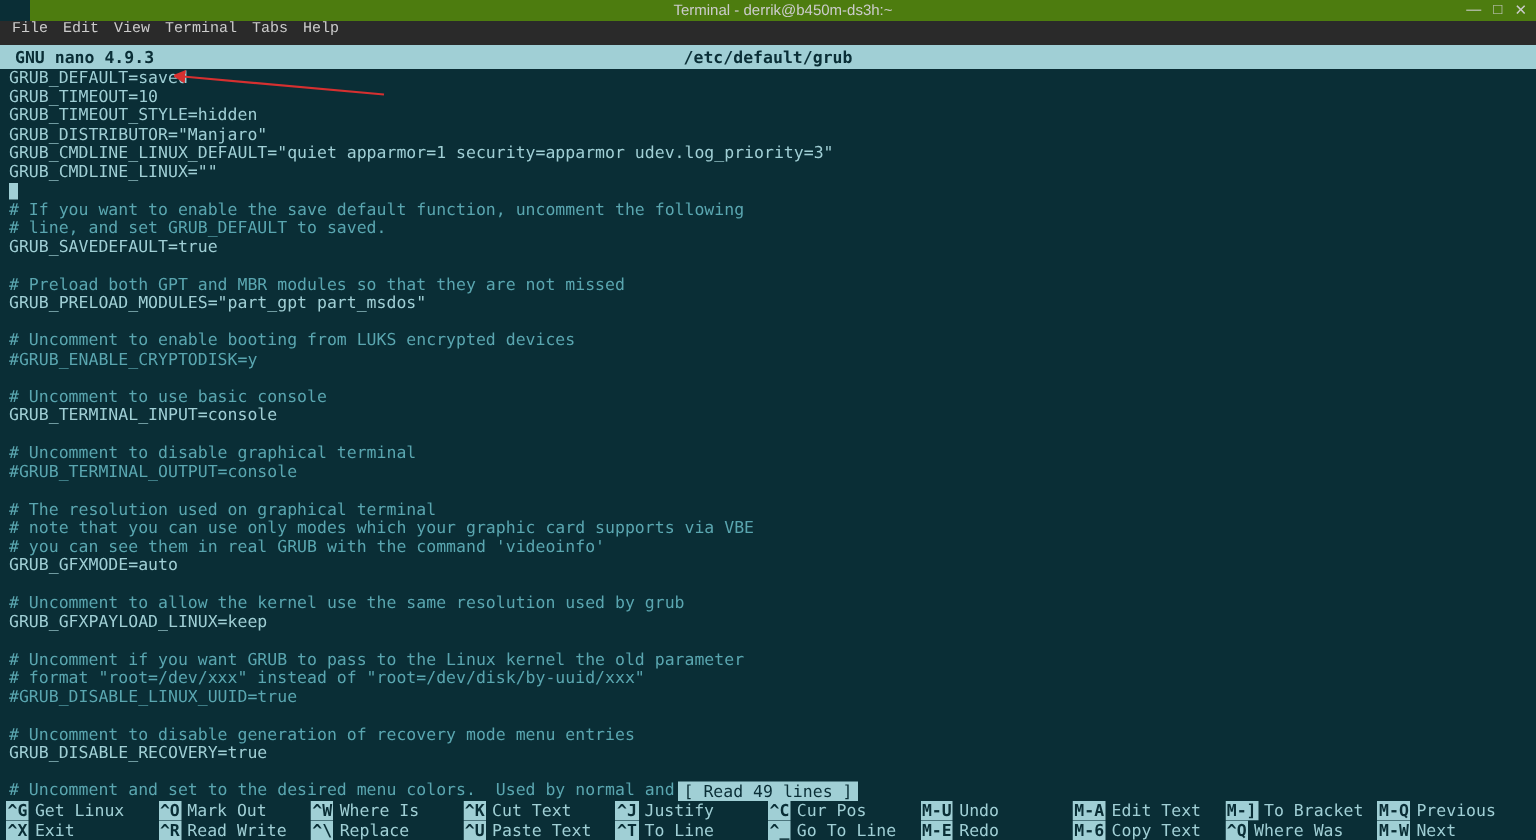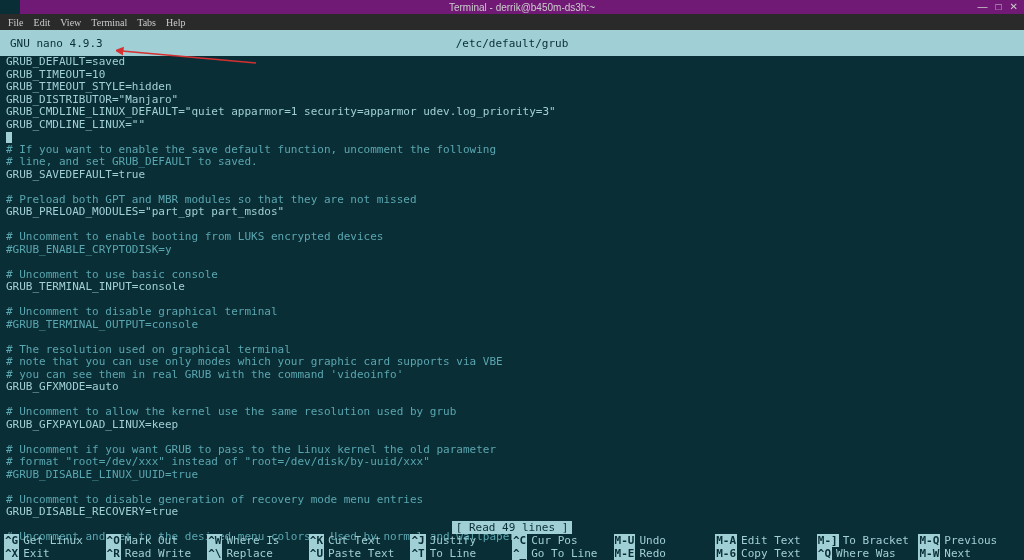--- a/index.html
+++ b/index.html
@@ -8,21 +8,21 @@
     height: 560px;
     background: #0a2e36;
     font-family: "DejaVu Sans Mono", "Liberation Mono", monospace;
     font-size: 11px;
     color: #a0cfd5;
     overflow: hidden;
     position: relative;
   }
   .titlebar {
     height: 14px;
-    background: #701a75;
+    background: #4d7c0f;
     display: flex;
     align-items: center;
     justify-content: center;
     color: #ccc;
     font-family: sans-serif;
     font-size: 10px;
     position: relative;
     margin-left: 20px;
   }
   .win-controls {
@@ -31,34 +31,34 @@
     top: 1px;
     display: flex;
     gap: 8px;
     color: #ccc;
   }
   .win-controls span { font-size: 10px; cursor: default; }
   .menubar {
     height: 16px;
     background: #2a2a2a;
     display: flex;
-    align-items: center;
+    align-items: flex-start;
     gap: 10px;
     padding: 0 8px;
     color: #ccc;
-    font-family: Liberation Serif, serif;
+    font-family: Liberation Mono, monospace;
     font-size: 10px;
   }
   .nano-header {
-    height: 26px;
+    height: 16px;
     background: #a0cfd5;
     color: #0a2e36;
     display: flex;
     align-items: center;
-    font-weight: normal;
+    font-weight: bold;
     padding: 0 19px;
     position: relative;
   }
   .nano-header-left { position: absolute; left: 10px; }
   .nano-header-center { position: absolute; left: 50%; transform: translateX(-50%); }
   .editor {
     padding: 0 6px;
     line-height: 12.5px;
     white-space: pre;
     color: #a0cfd5;

